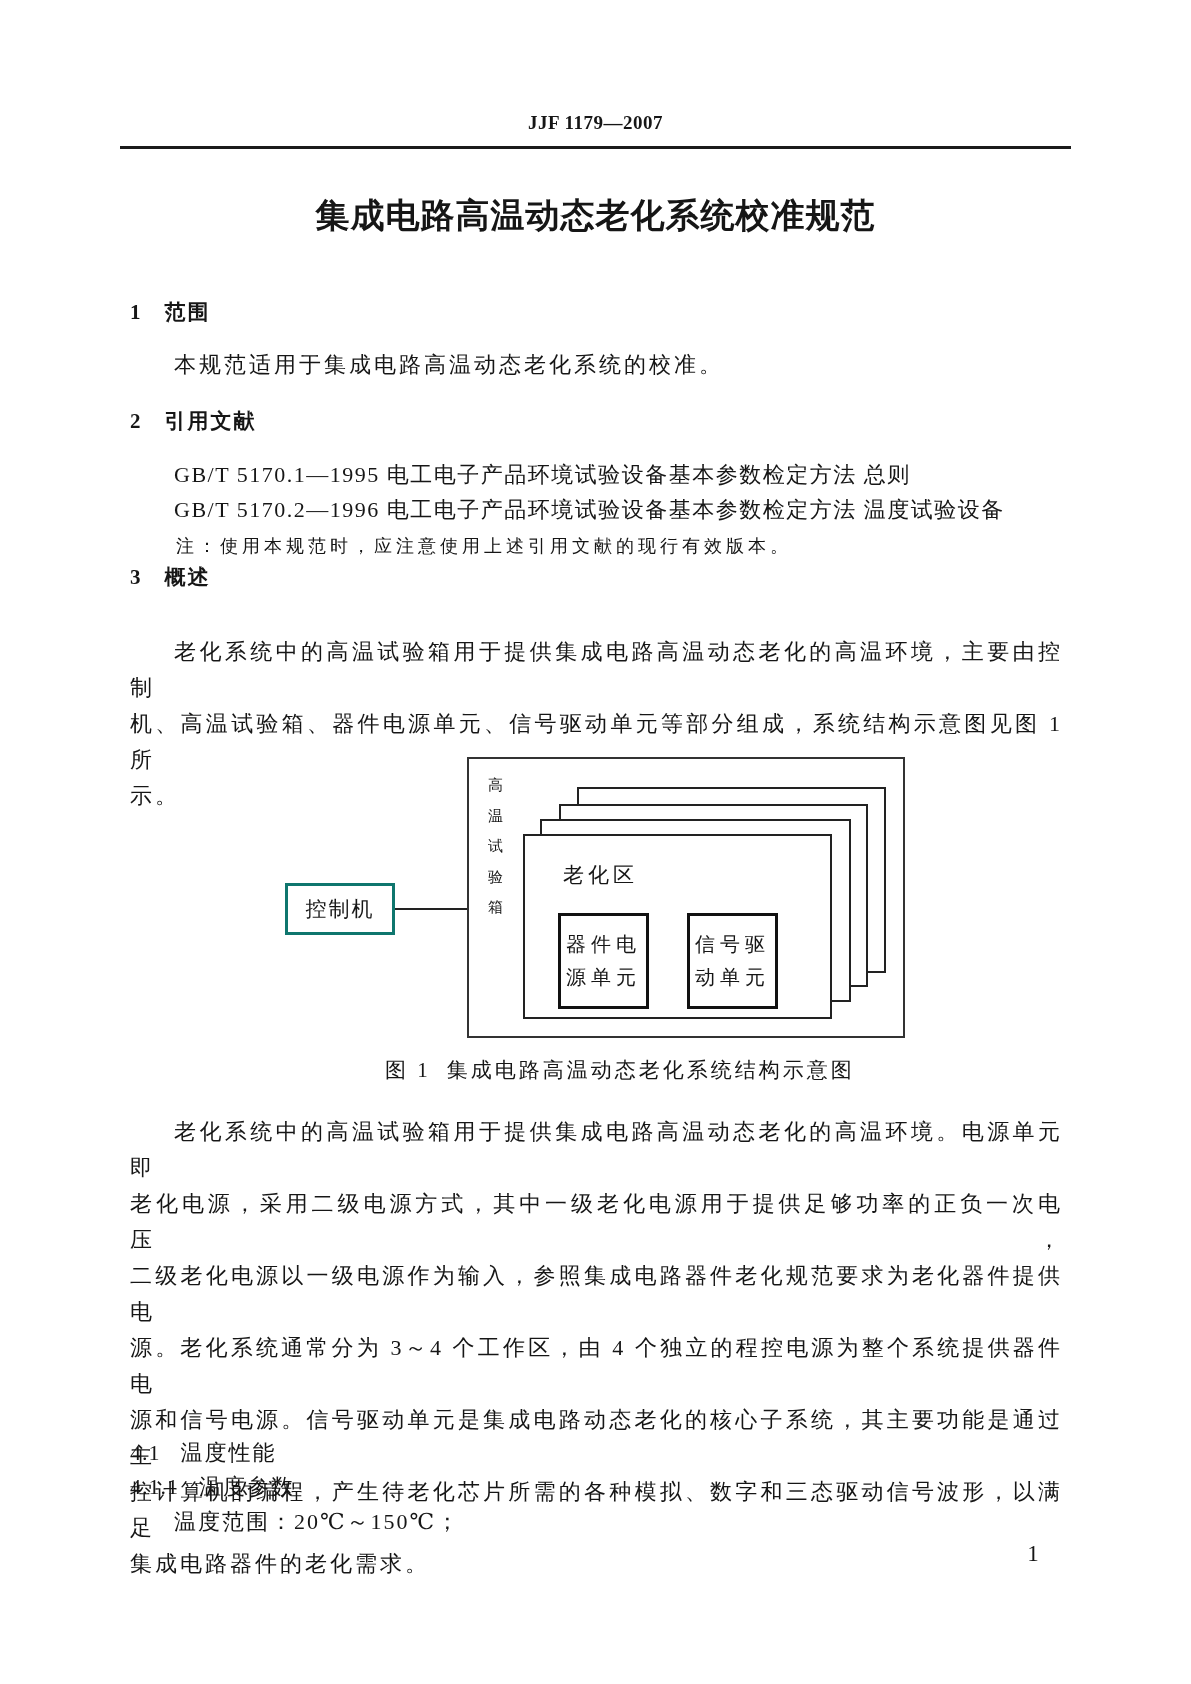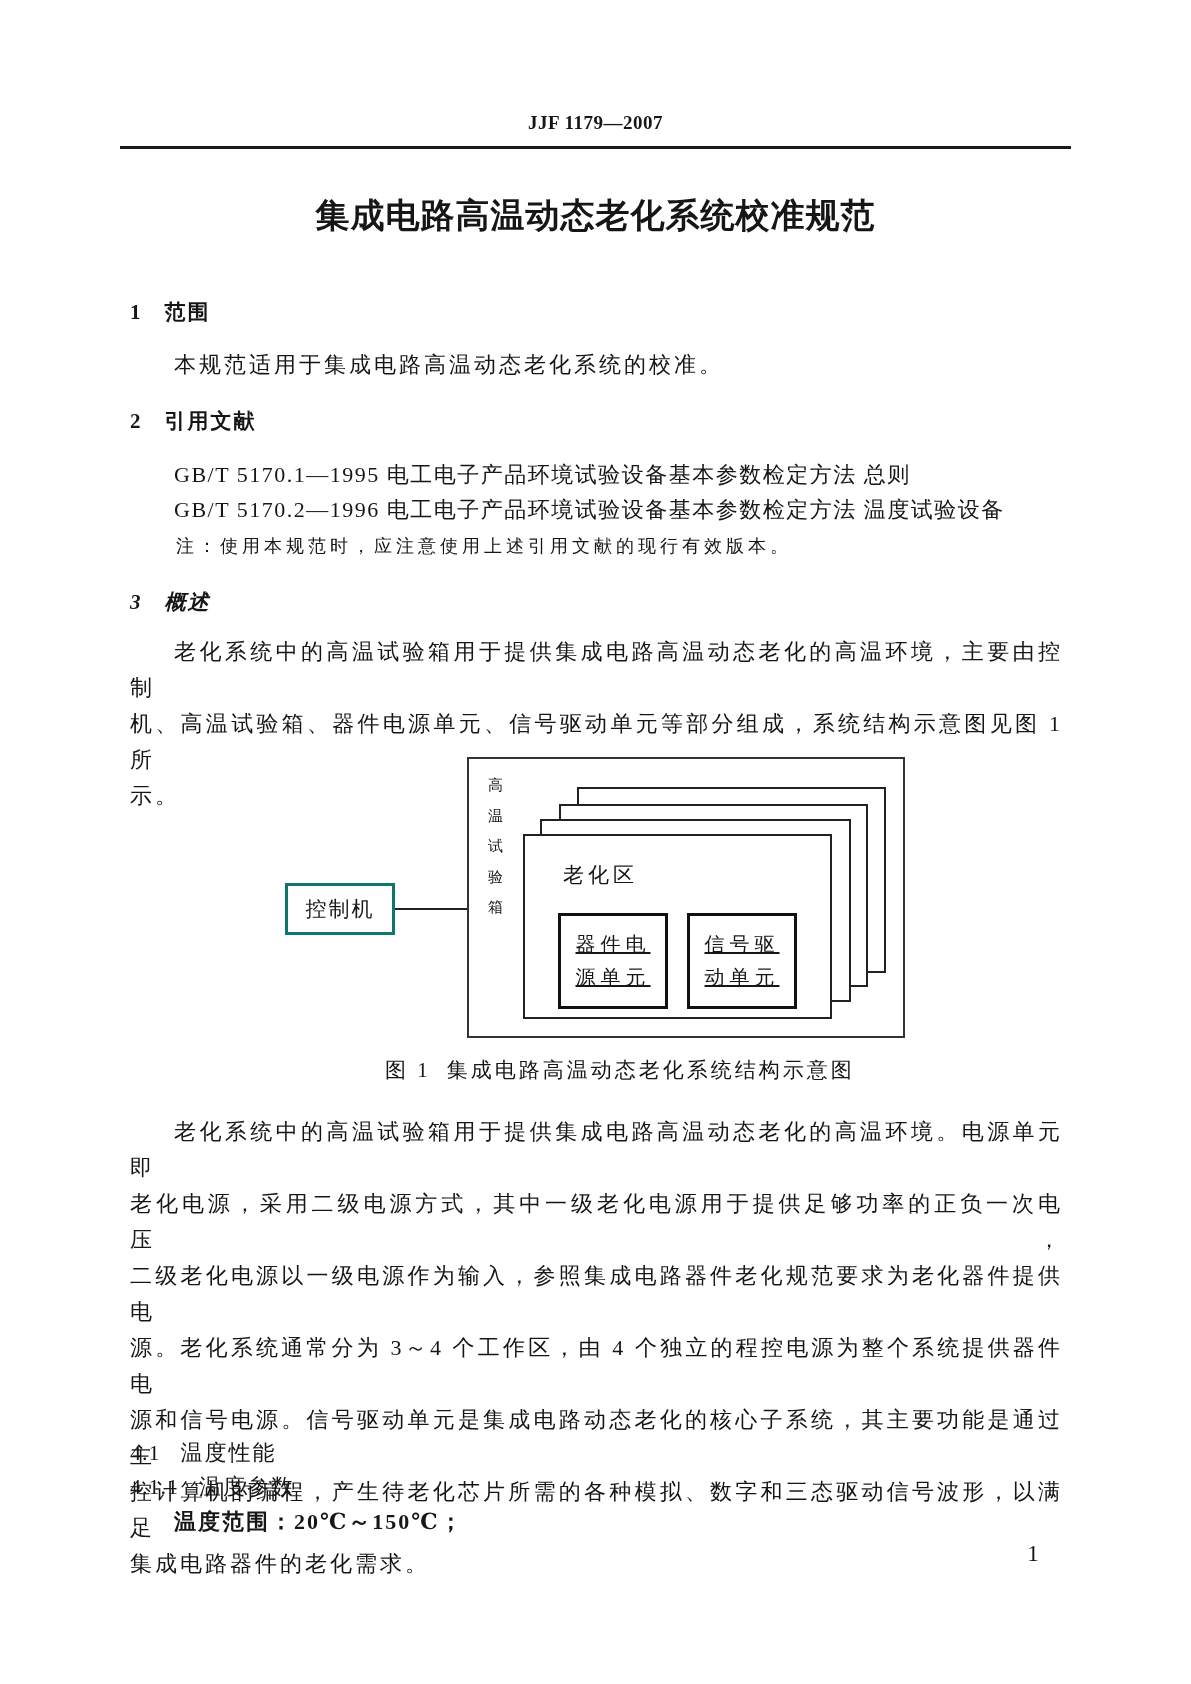--- a/index.html
+++ b/index.html
@@ -60,23 +60,23 @@
     position:absolute;left:212px;top:20px;width:27px;
     font-size:15px;line-height:30.5px;letter-spacing:0;
     text-align:center;word-break:break-all;
   }
   .sheet1{left:307px;top:37px;width:309px;height:186px;border:2px solid #222;}
   .sheet2{left:289px;top:54px;width:309px;height:183px;border:2px solid #222;}
   .sheet3{left:270px;top:69px;width:311px;height:183px;border:2px solid #222;}
   .sheet-front{left:253px;top:84px;width:309px;height:185px;border:2px solid #222;}
   .zone-label{position:absolute;left:293px;top:111px;font-size:21px;letter-spacing:4px;}
   .unit-box{
-    position:absolute;top:163px;width:110px;height:96px;border:3px solid #111;
+    position:absolute;top:163px;width:91px;height:96px;border:3px solid #111;
     display:flex;flex-direction:column;align-items:center;justify-content:center;
-    font-size:20px;letter-spacing:5px;background:#fff;text-decoration:underline;
+    font-size:20px;letter-spacing:5px;background:#fff;
   }
   .unit-box > div{line-height:33px;text-align:center;text-align-last:center;}
   .unit1{left:288px;}
   .unit2{left:417px;}
   .ctrl-box{
     position:absolute;left:15px;top:133px;width:110px;height:52px;border:3px solid #0f766e;
     display:flex;align-items:center;justify-content:center;
     font-size:21px;letter-spacing:2px;background:#fff;
   }
   .connector{position:absolute;left:125px;top:158px;width:72px;height:2px;background:#222;}
@@ -103,21 +103,21 @@
 
   <div class="abs h-sec" style="top:407px;">
     <span class="num">2</span><span>引用文献</span>
   </div>
   <div class="abs refs" style="top:457px;">
       <div>GB/T 5170.1—1995 电工电子产品环境试验设备基本参数检定方法 总则</div>
       <div>GB/T 5170.2—1996 电工电子产品环境试验设备基本参数检定方法 温度试验设备</div>
     </div>
   <div class="abs note-line" style="top:535px;">注：使用本规范时，应注意使用上述引用文献的现行有效版本。</div>
 
-  <div class="abs h-sec" style="top:588px;font-style:italic;">
+  <div class="abs h-sec" style="top:563px;">
     <span class="num">3</span><span>概述</span>
   </div>
   <div class="abs lines indent-first" style="top:634px;">
       <div>老化系统中的高温试验箱用于提供集成电路高温动态老化的高温环境，主要由控制</div>
       <div>机、高温试验箱、器件电源单元、信号驱动单元等部分组成，系统结构示意图见图 1 所</div>
       <div>示。</div>
     </div>
 
   <div class="abs figure">
     <div class="fig-box outer-box"></div>
@@ -153,17 +153,17 @@
       <div>控计算机的编程，产生待老化芯片所需的各种模拟、数字和三态驱动信号波形，以满足</div>
       <div>集成电路器件的老化需求。</div>
     </div>
 
   <div class="abs h-sub" style="top:1440px;">
     <span class="num">4.1</span><span>温度性能</span>
   </div>
   <div class="abs h-sub" style="top:1474px;">
     <span class="num">4.1.1</span><span>温度参数</span>
   </div>
-  <div class="abs temp-line" style="top:1509px;font-weight:bold;">温度范围：20℃～150℃；</div>
+  <div class="abs temp-line" style="top:1509px;">温度范围：20℃～150℃；</div>
 
   <div class="abs page-num">1</div>
 
 </div>
 
 </body></html>

